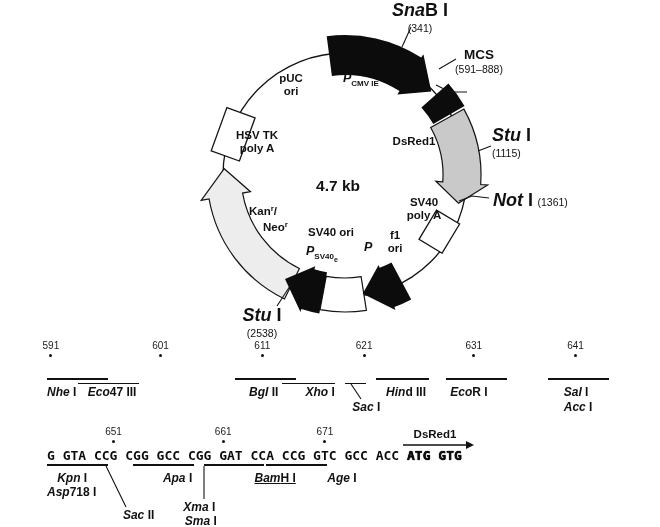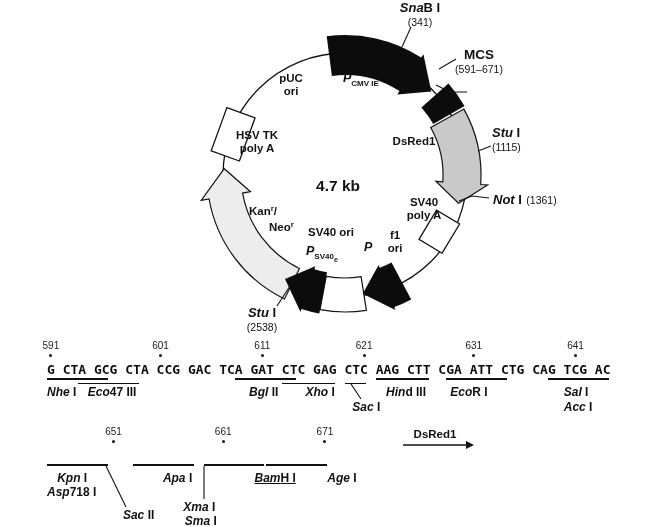--- a/index.html
+++ b/index.html
@@ -1,21 +1,21 @@
 <!DOCTYPE html>
 <html><head>
 <meta charset="utf-8">
 <style>
   html,body{margin:0;padding:0;background:#fff;}
   .page{position:relative;width:660px;height:527px;background:#fff;overflow:hidden;
         font-family:"Liberation Sans",sans-serif;color:#111;}
   #map-svg{position:absolute;left:0;top:0;}
   .lbl{position:absolute;white-space:nowrap;}
   .c{transform:translateX(-50%);text-align:center;}
-  .cname{font-size:13px;font-weight:bold;}
+  .cname{font-size:18px;font-weight:bold;}
   .cname i{font-style:italic;}
   .mcsname{font-size:13.5px;font-weight:bold;}
   .cpos{font-size:10.5px;font-weight:normal;margin-top:1px;}
   .cposin{font-size:10.5px;font-weight:normal;}
   .feat{font-size:11.5px;font-weight:bold;line-height:13px;}
   .title{font-size:19px;font-weight:bold;letter-spacing:.2px;}
   .kb{font-size:15.5px;font-weight:bold;}
   .pit{font-style:italic;font-weight:bold;font-size:12.5px;}
   .sub{font-size:8px;vertical-align:-4px;font-weight:bold;}
   .sube{font-size:7px;vertical-align:-7px;font-weight:bold;}
@@ -56,21 +56,21 @@
       <polyline points="277,306 290,286" fill="none" stroke="#141414" stroke-width="1.1"></polyline>
     </svg>
 
   <div class="lbl c" style="left:420px;top:0;">
     <div class="cname"><i>Sna</i><span>B I</span></div>
     <div class="cpos">(341)</div>
   </div>
 
   <div class="lbl c" style="left:479px;top:47px;">
     <div class="mcsname">MCS</div>
-    <div class="cpos">(591–671)</div>
+    <div class="cpos">(591–888)</div>
   </div>
 
   <div class="lbl" style="left:492px;top:125px;">
     <div class="cname"><i>Stu</i><span> I</span></div>
     <div class="cpos">(1115)</div>
   </div>
 
   <div class="lbl" style="left:493px;top:190px;">
     <span class="cname"><i>Not</i><span> I</span></span>
     <span class="cposin">(1361)</span>
@@ -96,21 +96,21 @@
   </div>
 
   <div class="lbl c feat" style="left:414px;top:135px;">
     <div>DsRed1</div>
   </div>
 
   <div class="lbl c kb" style="left:338px;top:177px;">4.7 kb</div>
 
   <div class="lbl feat" style="left:249px;top:202px;">
     <div><span>Kan</span><span class="sup">r</span><span>/</span></div>
-    <div style="margin-left:20px;text-align:center;"><span>Neo</span><span class="sup">r</span></div>
+    <div style="margin-left:14px;text-align:center;"><span>Neo</span><span class="sup">r</span></div>
   </div>
 
   <div class="lbl c feat" style="left:424px;top:196px;">
     <div>SV40</div>
       <div>poly A</div>
   </div>
 
   <div class="lbl feat" style="left:308px;top:226px;">SV40 ori</div>
 
   <div class="lbl" style="left:306px;top:241px;">
@@ -137,21 +137,20 @@
       <div class="mk" style="left: 160.535px; top: 340px;">601</div>
       <div class="dot" style="left: 159.035px; top: 354px;"></div>
       <div class="mk" style="left: 262.325px; top: 340px;">611</div>
       <div class="dot" style="left: 260.825px; top: 354px;"></div>
       <div class="mk" style="left: 364.115px; top: 340px;">621</div>
       <div class="dot" style="left: 362.615px; top: 354px;"></div>
       <div class="mk" style="left: 473.735px; top: 340px;">631</div>
       <div class="dot" style="left: 472.235px; top: 354px;"></div>
       <div class="mk" style="left: 575.525px; top: 340px;">641</div>
       <div class="dot" style="left: 574.025px; top: 354px;"></div>
-      <div class="seqtext" style="left: 47px; top: 362px;">G CTA GCG CTA CCG GAC TCA GAT CTC GAG CTC AAG CTT CGA ATT CTG CAG TCG AC</div>
       <div class="ul" style="left: 47px; width: 60.64px; top: 378px;"></div>
       <div class="ul" style="left: 78.32px; width: 60.64px; top: 382.5px;"></div>
       <div class="ul" style="left: 234.92px; width: 60.64px; top: 378px;"></div>
       <div class="ul" style="left: 281.9px; width: 52.81px; top: 382.5px;"></div>
       <div class="ul" style="left: 344.54px; width: 21.49px; top: 382.5px;"></div>
       <div class="ul" style="left: 375.86px; width: 52.81px; top: 378px;"></div>
       <div class="ul" style="left: 446.33px; width: 60.64px; top: 378px;"></div>
       <div class="ul" style="left: 548.12px; width: 60.64px; top: 378px;"></div>
       <div class="enz" style="left: 47px; top: 385px;"><i>Nhe</i> I</div>
       <div class="enz" style="left: 87.716px; top: 385px;"><i>Eco</i>47 III</div>
@@ -161,20 +160,21 @@
       <div class="enz" style="left: 386.039px; top: 385px;"><i>Hin</i>d III</div>
       <div class="enz" style="left: 450.245px; top: 385px;"><i>Eco</i>R I</div>
       <div class="enz" style="left: 563.78px; top: 385px;"><i>Sal</i> I</div>
       <div class="enz" style="left: 563.78px; top: 400px;"><i>Acc</i> I</div>
       <div class="mk" style="left: 113.555px; top: 426px;">651</div>
       <div class="dot" style="left: 112.055px; top: 440px;"></div>
       <div class="mk" style="left: 223.175px; top: 426px;">661</div>
       <div class="dot" style="left: 221.675px; top: 440px;"></div>
       <div class="mk" style="left: 324.965px; top: 426px;">671</div>
       <div class="dot" style="left: 323.465px; top: 440px;"></div>
+      <div class="seqtext" style="left: 47px; top: 448px;"><span>G GTA CCG CGG GCC CGG GAT CCA CCG GTC GCC ACC </span><span class="atg">ATG GTG</span></div>
       <div class="ul" style="left: 47px; width: 60.64px; top: 464px;"></div>
       <div class="ul" style="left: 133.13px; width: 60.64px; top: 464px;"></div>
       <div class="ul" style="left: 203.6px; width: 60.64px; top: 464px;"></div>
       <div class="ul" style="left: 266.24px; width: 60.64px; top: 464px;"></div>
       <div class="enz" style="left: 57.179px; top: 471px;"><i>Kpn</i> I</div>
       <div class="enz" style="left: 47px; top: 485px;"><i>Asp</i>718 I</div>
       <div class="enz" style="left: 162.884px; top: 471px;"><i>Apa</i> I</div>
       <div class="enz" style="left: 254.495px; top: 471px; text-decoration: underline;"><i>Bam</i>H I</div>
       <div class="enz" style="left: 327.314px; top: 471px;"><i>Age</i> I</div>
       <div class="enz" style="left: 122.951px; top: 508px;"><i>Sac</i> II</div>

